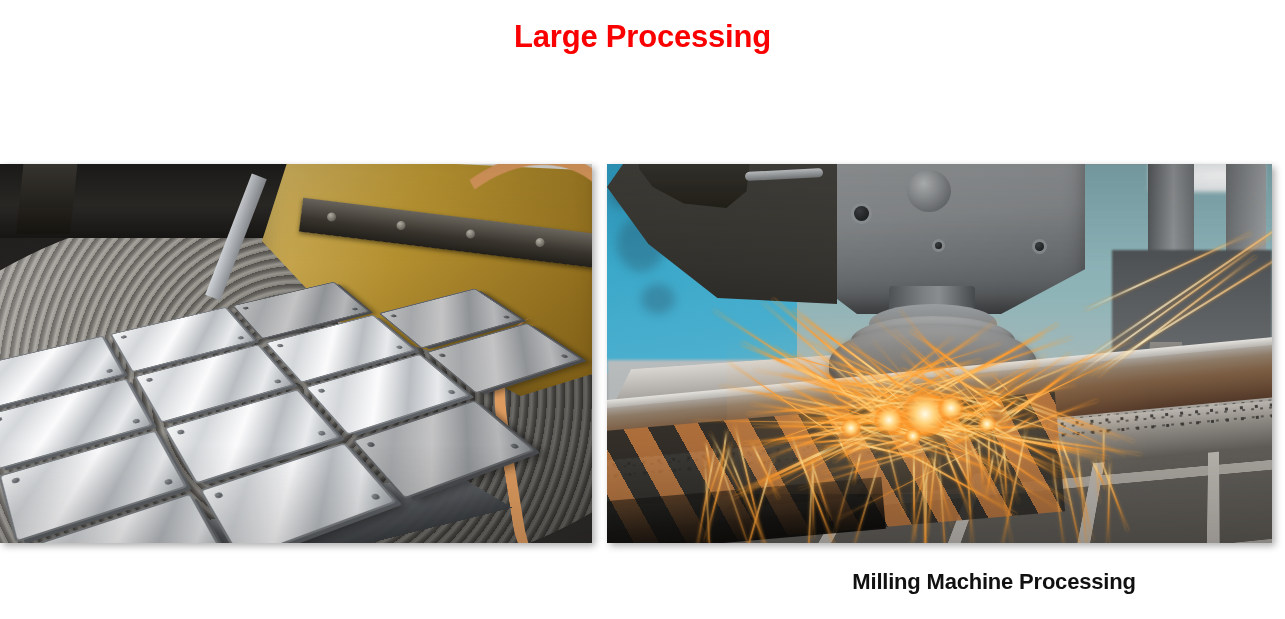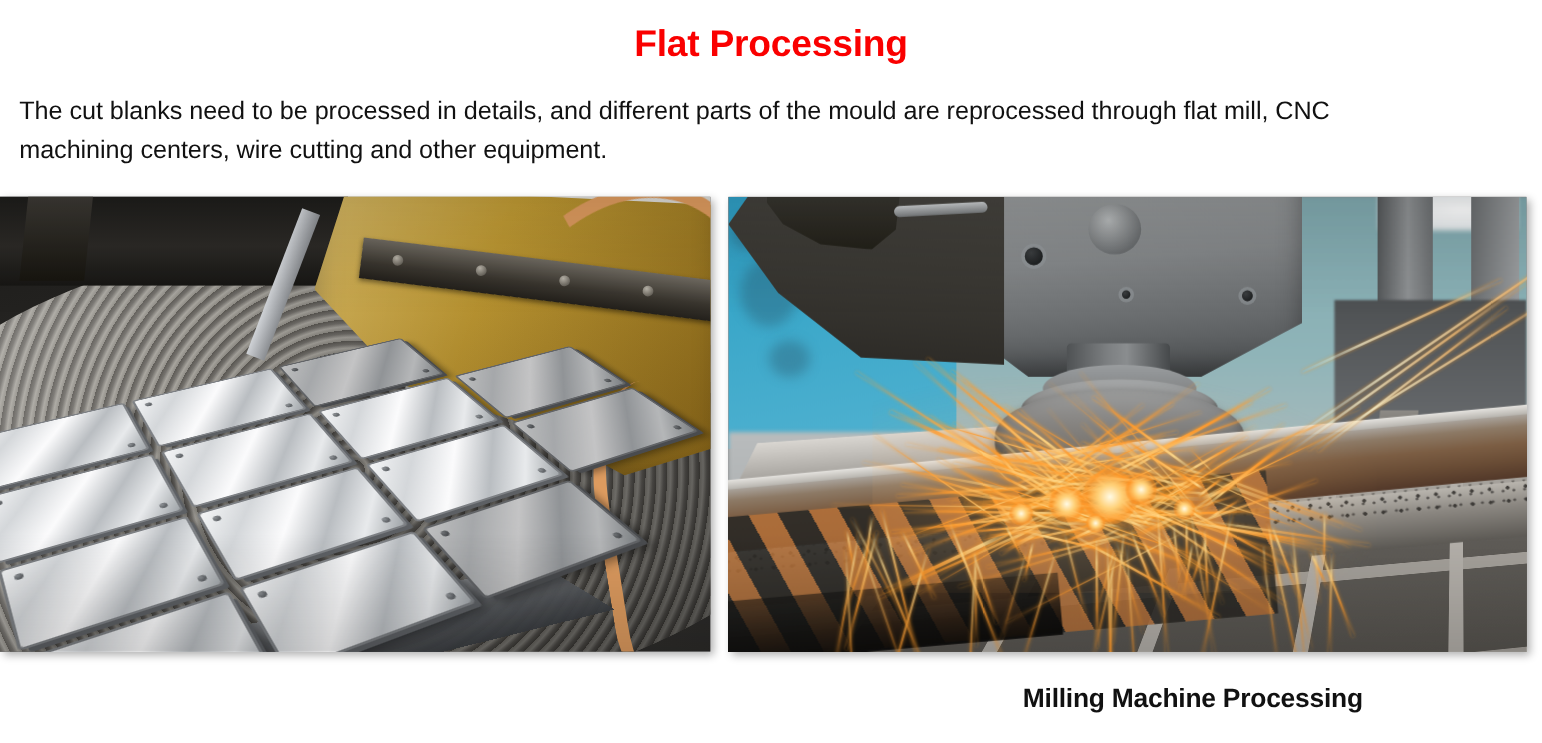--- a/index.html
+++ b/index.html
@@ -425,23 +425,22 @@
   .photo-vignette {
     position: absolute; inset: 0;
     background: linear-gradient(180deg, rgba(0,0,0,0.10) 0%, rgba(0,0,0,0) 26%, rgba(0,0,0,0) 74%, rgba(0,0,0,0.16) 100%);
   }
 </style>
 </head>
 <body>
 
 <div class="page">
 
-  <div class="title">Flat Processing</div>
-
-  <div class="intro">The cut blanks need to be processed in details, and different parts of the mould are reprocessed through flat mill, CNC machining centers, wire cutting and other equipment.</div>
+  <div class="title">Large Processing</div>
+
 
   <div class="figures">
 
     <figure class="figure left" style="margin:0;">
       <div class="photo">
         <div class="lp-bg"></div>
         <div class="lp-table"></div>
         <div class="lp-table-sheen"></div>
         <div class="lp-frame-tl"></div>
         <div class="lp-frame-tl2"></div>

